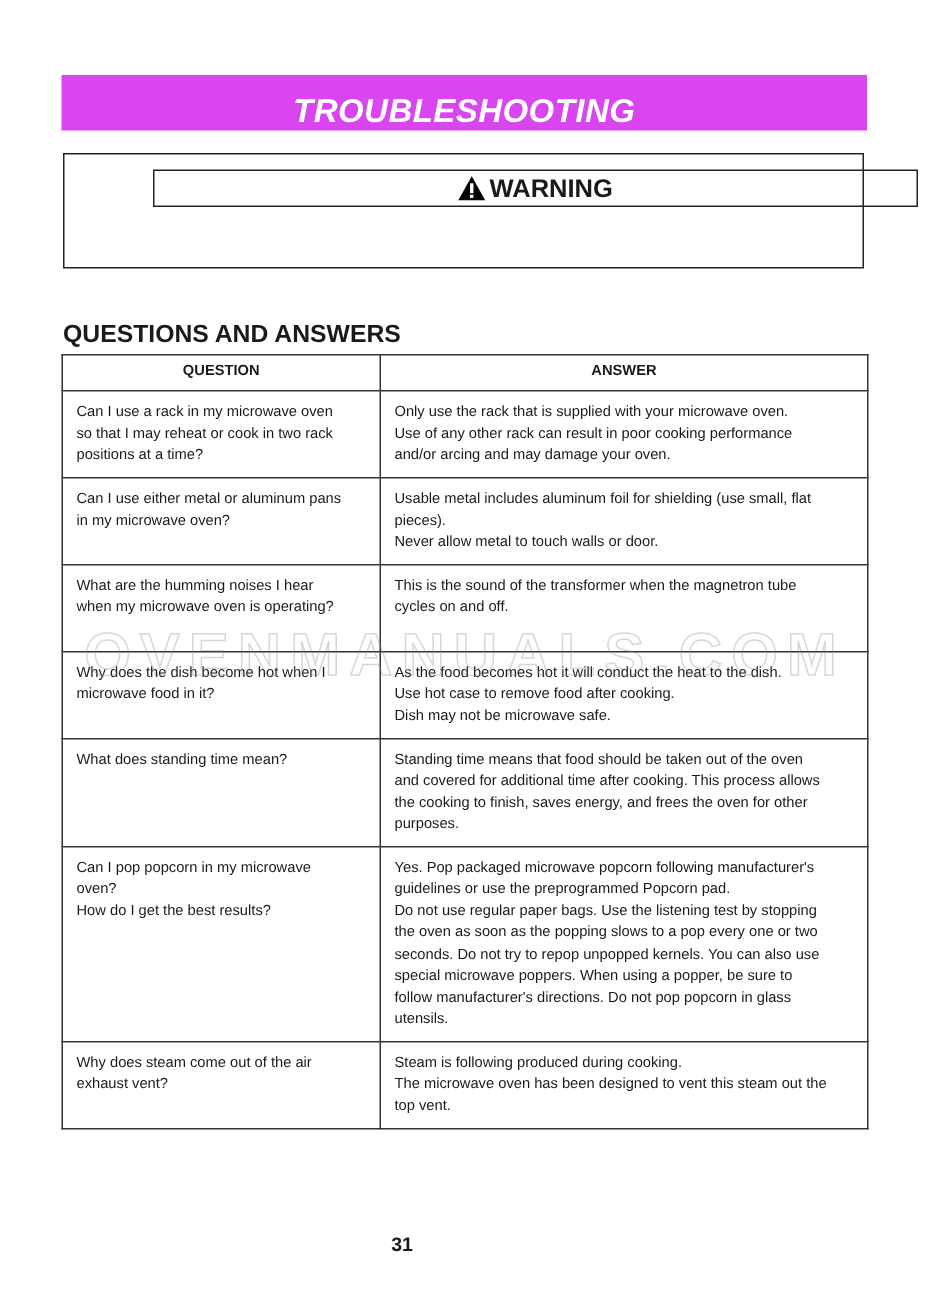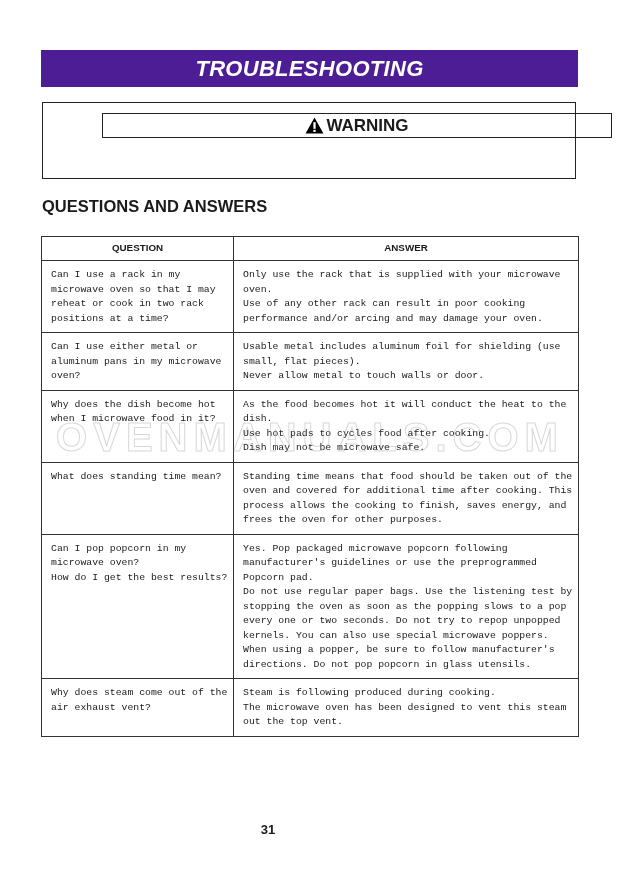--- a/index.html
+++ b/index.html
@@ -1,28 +1,28 @@
 <!DOCTYPE html>
 <html><head>
 <meta charset="utf-8">
 <style>
   html, body { margin: 0; padding: 0; background: #ffffff; }
   body { width: 620px; height: 872px; position: relative; overflow: hidden; font-family: "Liberation Sans", sans-serif; color: #1a1a1a; }
-  .title-bar { position: absolute; left: 41px; top: 50px; width: 537px; height: 37px; background: #4c1d95; display: flex; align-items: center; justify-content: center; }
+  .title-bar { position: absolute; left: 41px; top: 50px; width: 537px; height: 37px; background: #d946ef; display: flex; align-items: flex-end; justify-content: center; }
   .title-bar span { color: #fff; font-weight: bold; font-style: italic; font-size: 22px; letter-spacing: 0.3px; }
   .warn-box { position: absolute; left: 42px; top: 102px; width: 534px; height: 77px; border: 1.5px solid #222; box-sizing: border-box; }
   .warn-head { position: absolute; left: 11px; top: 10px; width: 510px; height: 25px; border: 1.5px solid #222; box-sizing: border-box; display: flex; align-items: center; justify-content: center; margin-left: 48px; }
   .warn-head .label { font-weight: bold; font-size: 17px; }
   .warn-head svg { width: 19px; height: 17px; margin-right: 2px; }
   .warn-text { position: absolute; left: 11px; top: 44px; width: 512px; font-size: 10.2px; line-height: 14px; text-align: justify; text-align-last: left; }
-  .section-title { position: absolute; left: 42px; top: 197px; font-weight: bold; font-size: 16.5px; }
+  .section-title { position: absolute; left: 42px; top: 214px; font-weight: bold; font-size: 16.5px; }
   table.qa { position: absolute; left: 41px; top: 236px; width: 538px; border-collapse: collapse; font-size: 9.8px; line-height: 14.5px; }
   table.qa th, table.qa td { border: 1.5px solid #333; vertical-align: top; text-align: left; }
   table.qa th { font-weight: bold; text-align: center; height: 21px; vertical-align: middle; font-size: 9.8px; }
-  table.qa td { padding: 7px 4px 6px 9px; font-family: Liberation Mono, monospace; }
+  table.qa td { padding: 7px 24px 6px 9px; }
   table.qa td.q { width: 178px; }
   table.qa td .line { display: block; }
   .page-number { position: absolute; left: 0; width: 536px; top: 822px; text-align: center; font-weight: bold; font-size: 13px; }
   .watermark { position: absolute; left: 40px; top: 415px; width: 540px; text-align: center; font-size: 40px; font-weight: bold; letter-spacing: 6px; color: transparent; -webkit-text-stroke: 1px rgba(140,140,140,0.35); pointer-events: none; }
 </style>
 </head>
 <body>
 
 <div class="title-bar">
   <span>TROUBLESHOOTING</span>
@@ -62,25 +62,33 @@
         <td class="q">
           <span class="line">Can I use either metal or aluminum pans in my microwave oven?</span>
         </td>
         <td class="a">
           <span class="line">Usable metal includes aluminum foil for shielding (use small, flat pieces).</span>
           <span class="line">Never allow metal to touch walls or door.</span>
         </td>
       </tr>
       <tr style="height: 58px;">
         <td class="q">
+          <span class="line">What are the humming noises I hear when my microwave oven is operating?</span>
+        </td>
+        <td class="a">
+          <span class="line">This is the sound of the transformer when the magnetron tube cycles on and off.</span>
+        </td>
+      </tr>
+      <tr style="height: 58px;">
+        <td class="q">
           <span class="line">Why does the dish become hot when I microwave food in it?</span>
         </td>
         <td class="a">
           <span class="line">As the food becomes hot it will conduct the heat to the dish.</span>
-          <span class="line">Use hot pads to cycles food after cooking.</span>
+          <span class="line">Use hot case to remove food after cooking.</span>
           <span class="line">Dish may not be microwave safe.</span>
         </td>
       </tr>
       <tr style="height: 58px;">
         <td class="q">
           <span class="line">What does standing time mean?</span>
         </td>
         <td class="a">
           <span class="line">Standing time means that food should be taken out of the oven and covered for additional time after cooking. This process allows the cooking to finish, saves energy, and frees the oven for other purposes.</span>
         </td>

